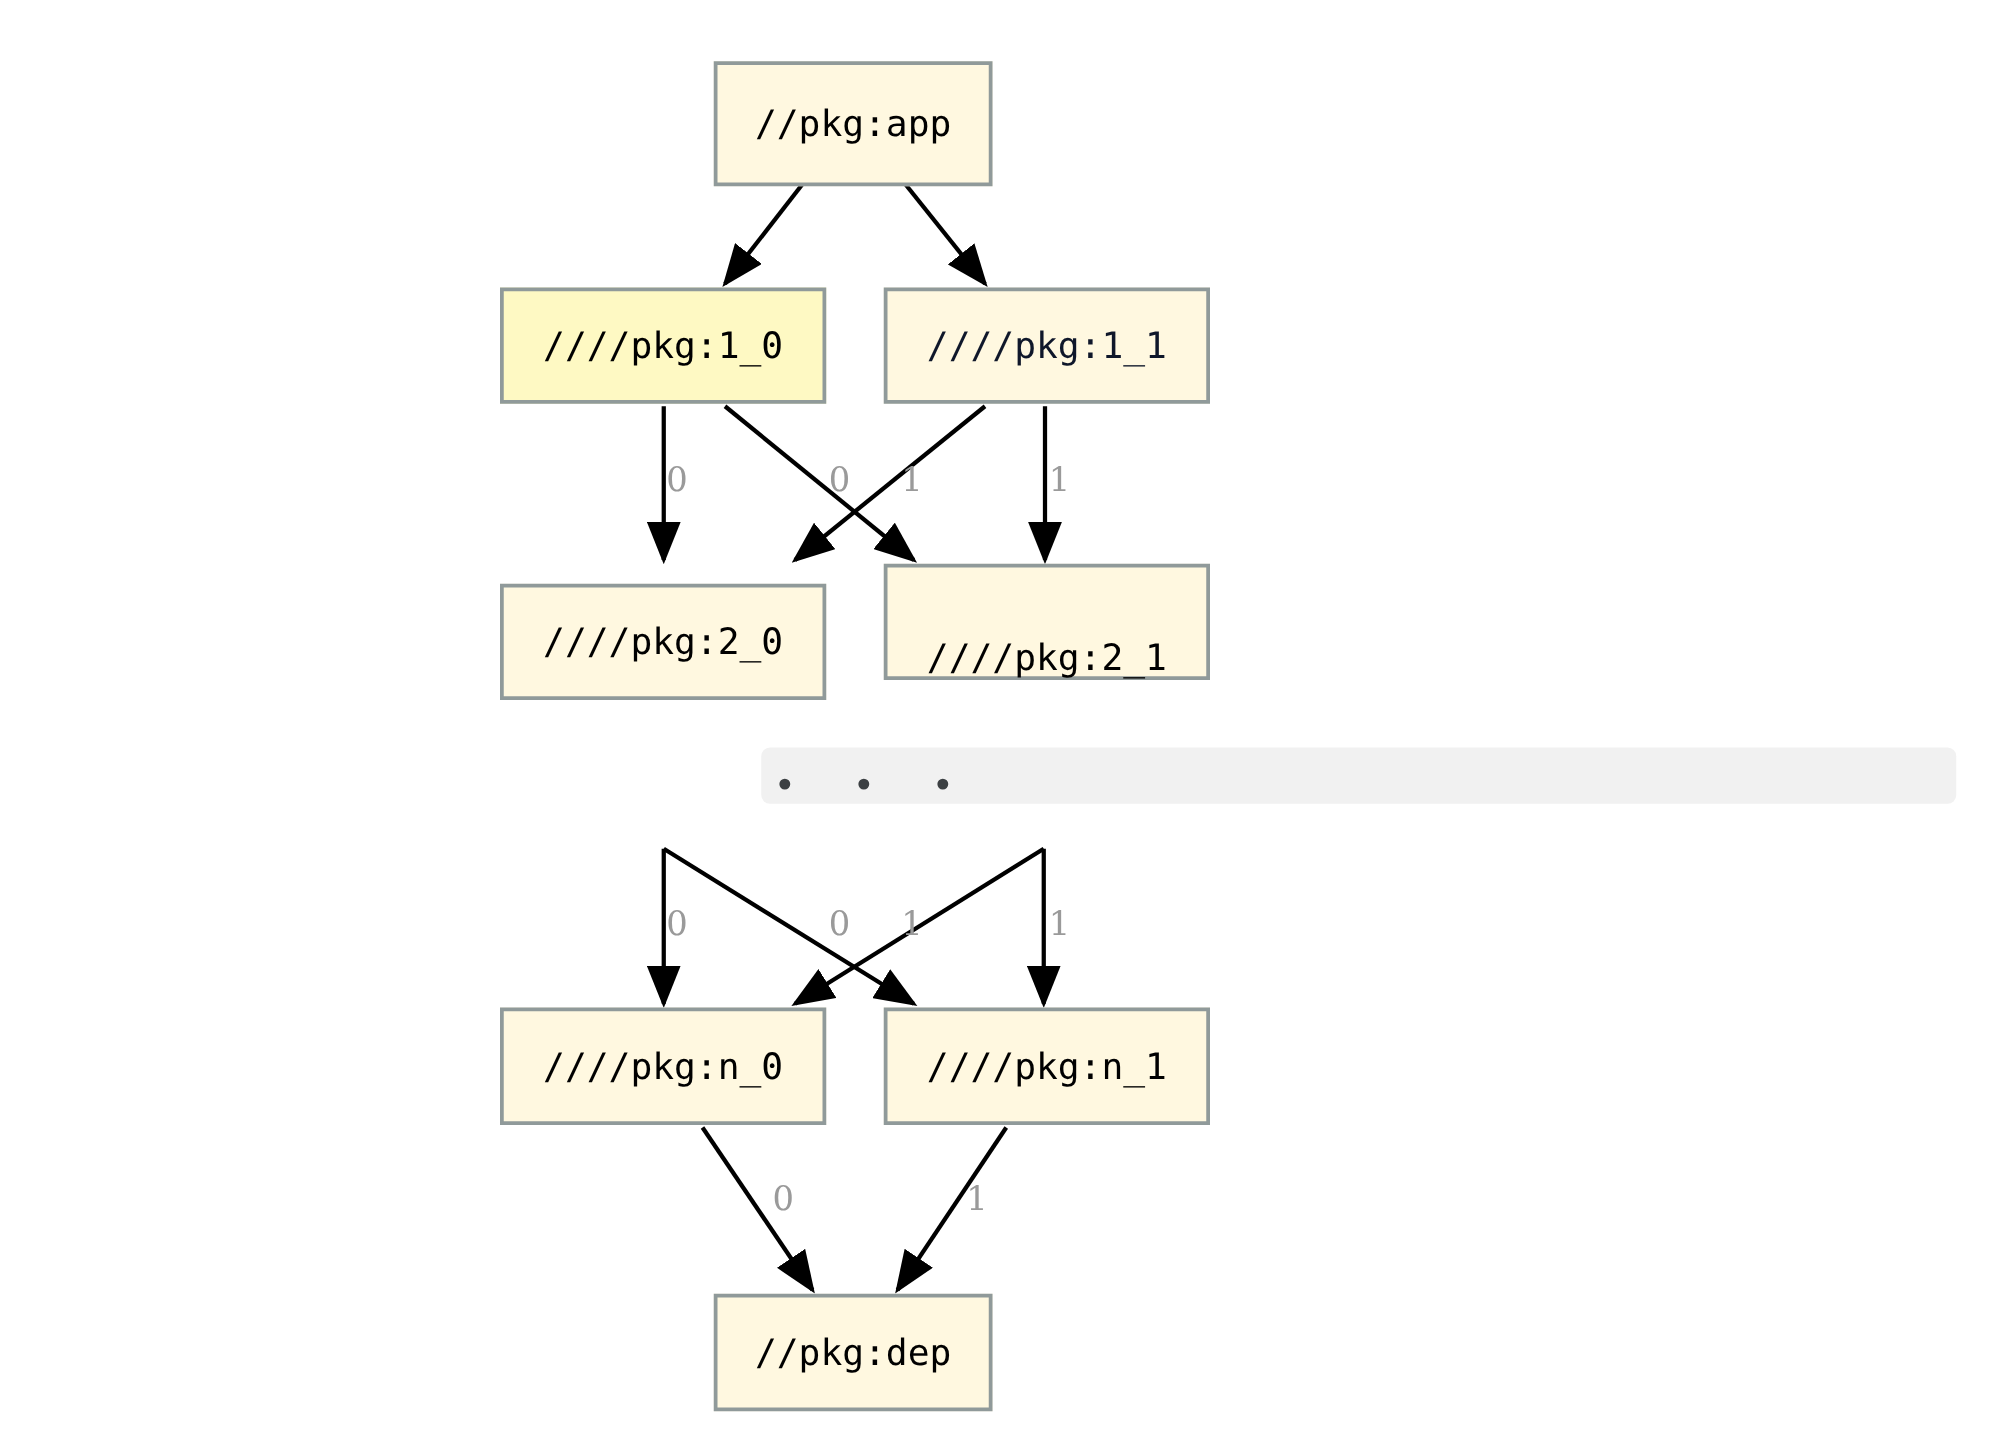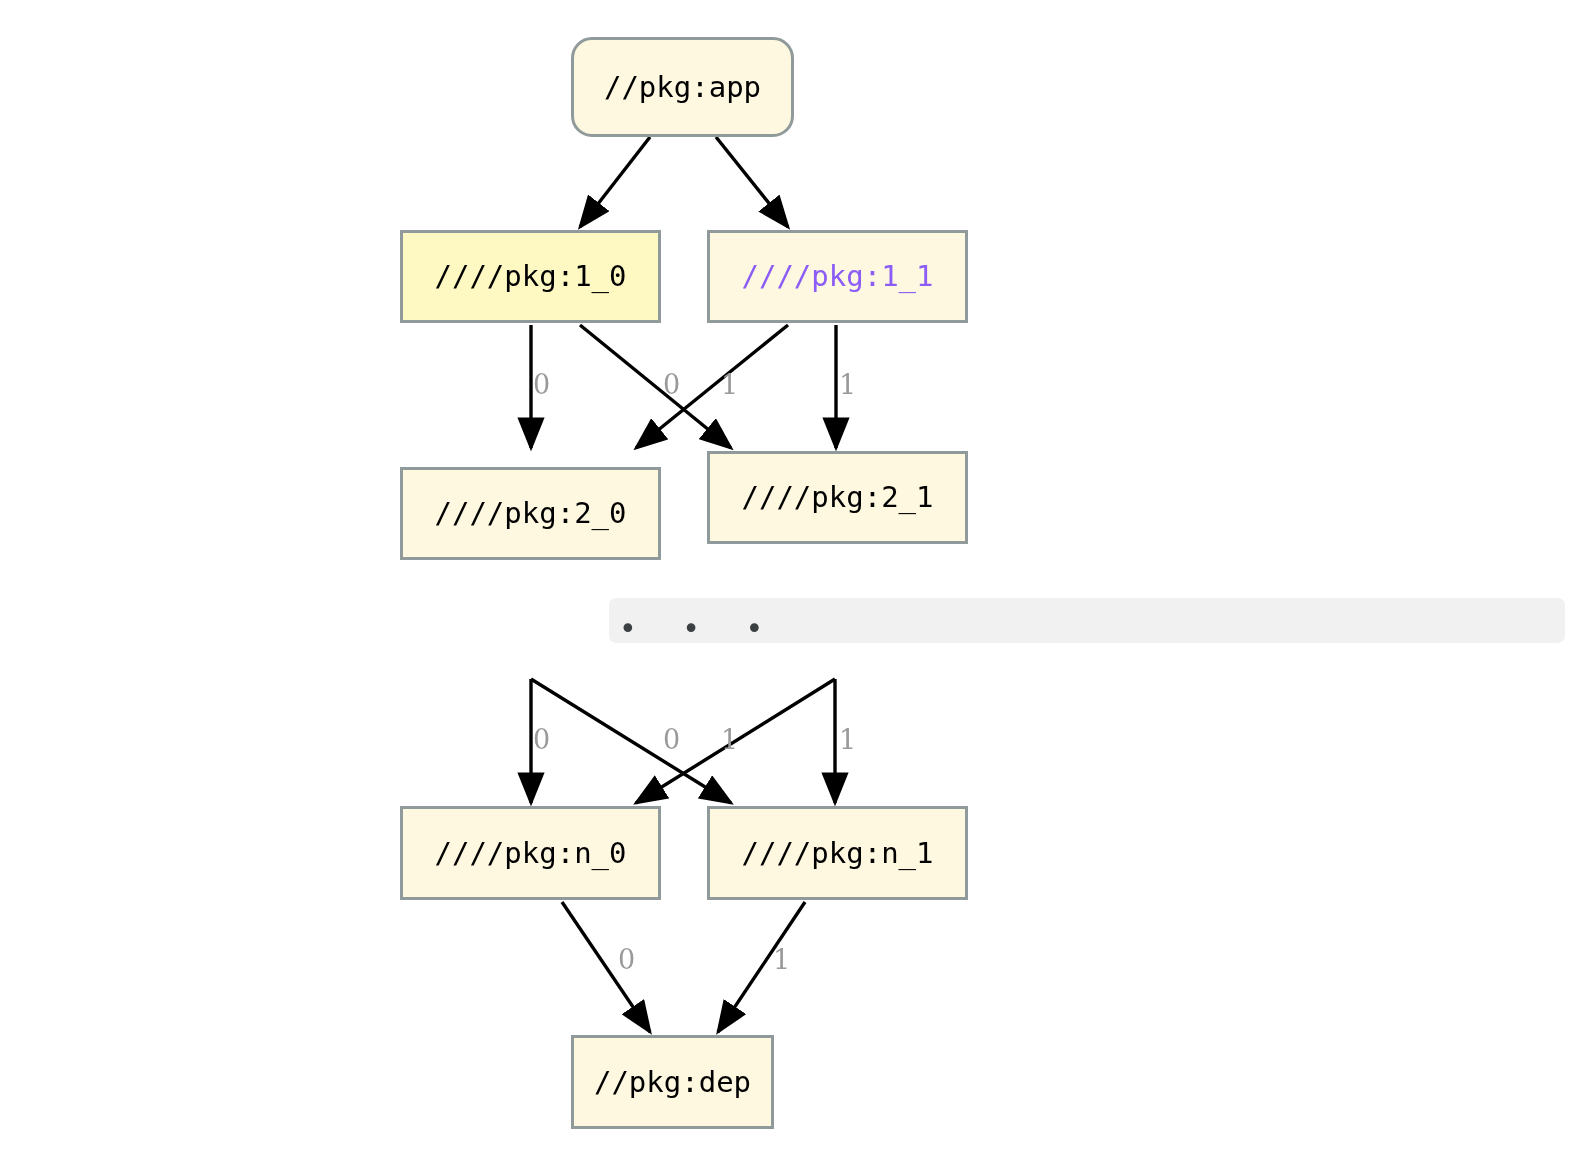--- a/index.html
+++ b/index.html
@@ -93,42 +93,42 @@
         <line x1="531" y1="679" x2="531" y2="803" stroke="#000000" stroke-width="3.4" marker-end="url(#arrowhead)"></line>
         <line x1="531" y1="679" x2="731" y2="803" stroke="#000000" stroke-width="3.4" marker-end="url(#arrowhead)"></line>
         <line x1="835" y1="679" x2="636" y2="803" stroke="#000000" stroke-width="3.4" marker-end="url(#arrowhead)"></line>
         <line x1="835" y1="679" x2="835" y2="803" stroke="#000000" stroke-width="3.4" marker-end="url(#arrowhead)"></line>
         <line x1="562" y1="902" x2="650" y2="1032" stroke="#000000" stroke-width="3.4" marker-end="url(#arrowhead)"></line>
         <line x1="805" y1="902" x2="718" y2="1032" stroke="#000000" stroke-width="3.4" marker-end="url(#arrowhead)"></line>
       </g>
   </svg>
 
   <div id="nodes-layer">
-      <div class="node-box" style="left: 571px; top: 37px; width: 223px; height: 100px; background: rgb(255, 248, 224); border-color: rgb(144, 154, 154); border-radius: 21px;">
+      <div class="node-box" style="left: 571px; top: 49px; width: 223px; height: 100px; background: rgb(255, 248, 224); border-color: rgb(144, 154, 154);">
         <span class="node-label" style="color: rgb(0, 0, 0);">//pkg:app</span>
       </div>
       <div class="node-box" style="left: 400px; top: 230px; width: 261px; height: 93px; background: #fef9c3; border-color: rgb(144, 154, 154);">
         <span class="node-label" style="color: rgb(0, 0, 0);">////pkg:1_0</span>
       </div>
       <div class="node-box" style="left: 707px; top: 230px; width: 261px; height: 93px; background: rgb(255, 248, 224); border-color: rgb(144, 154, 154);">
-        <span class="node-label" style="color: #8b5cf6;">////pkg:1_1</span>
+        <span class="node-label" style="color: #0f172a;">////pkg:1_1</span>
       </div>
       <div class="node-box" style="left: 400px; top: 467px; width: 261px; height: 93px; background: rgb(255, 248, 224); border-color: rgb(144, 154, 154);">
         <span class="node-label" style="color: rgb(0, 0, 0);">////pkg:2_0</span>
       </div>
-      <div class="node-box" style="left: 707px; top: 451px; width: 261px; height: 93px; background: rgb(255, 248, 224); border-color: rgb(144, 154, 154);">
+      <div class="node-box" style="left: 707px; top: 451px; width: 261px; height: 93px; background: rgb(255, 248, 224); border-color: rgb(144, 154, 154); align-items: flex-end;">
         <span class="node-label" style="color: rgb(0, 0, 0);">////pkg:2_1</span>
       </div>
       <div class="node-box" style="left: 400px; top: 806px; width: 261px; height: 94px; background: rgb(255, 248, 224); border-color: rgb(144, 154, 154);">
         <span class="node-label" style="color: rgb(0, 0, 0);">////pkg:n_0</span>
       </div>
       <div class="node-box" style="left: 707px; top: 806px; width: 261px; height: 94px; background: rgb(255, 248, 224); border-color: rgb(144, 154, 154);">
         <span class="node-label" style="color: rgb(0, 0, 0);">////pkg:n_1</span>
       </div>
-      <div class="node-box" style="left: 571px; top: 1035px; width: 203px; height: 94px; background: rgb(255, 248, 224); border-color: rgb(144, 154, 154);">
+      <div class="node-box" style="left: 571px; top: 1035px; width: 223px; height: 94px; background: rgb(255, 248, 224); border-color: rgb(144, 154, 154);">
         <span class="node-label" style="color: rgb(0, 0, 0);">//pkg:dep</span>
       </div>
     </div>
   <div id="edge-labels-layer">
       <span class="edge-label" style="left: 533px; top: 371px; color: rgb(154, 154, 154);">0</span>
       <span class="edge-label" style="left: 663px; top: 371px; color: rgb(154, 154, 154);">0</span>
       <span class="edge-label" style="left: 721px; top: 371px; color: rgb(154, 154, 154);">1</span>
       <span class="edge-label" style="left: 839px; top: 371px; color: rgb(154, 154, 154);">1</span>
       <span class="edge-label" style="left: 533px; top: 726px; color: rgb(154, 154, 154);">0</span>
       <span class="edge-label" style="left: 663px; top: 726px; color: rgb(154, 154, 154);">0</span>

